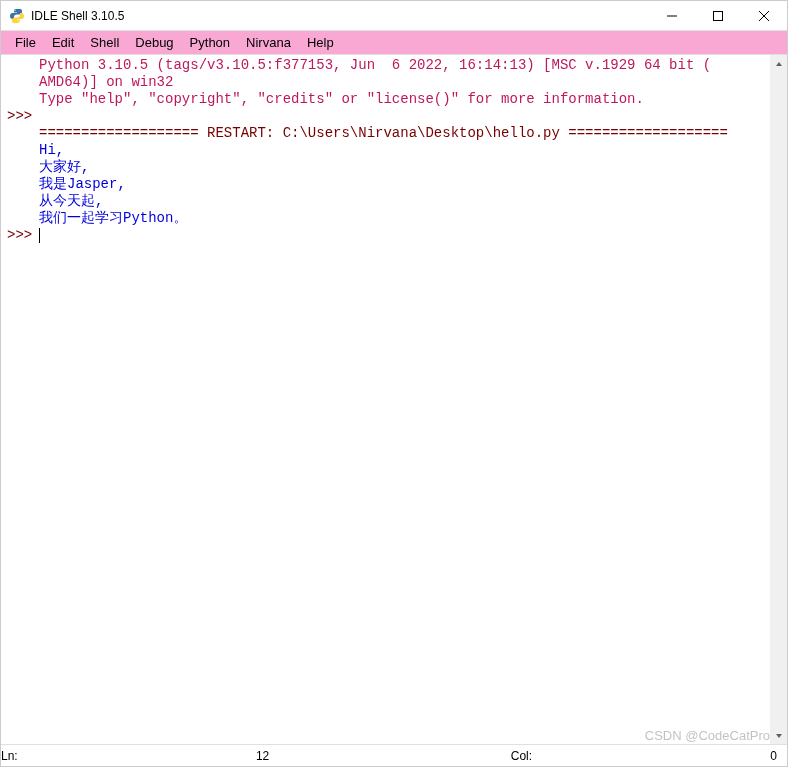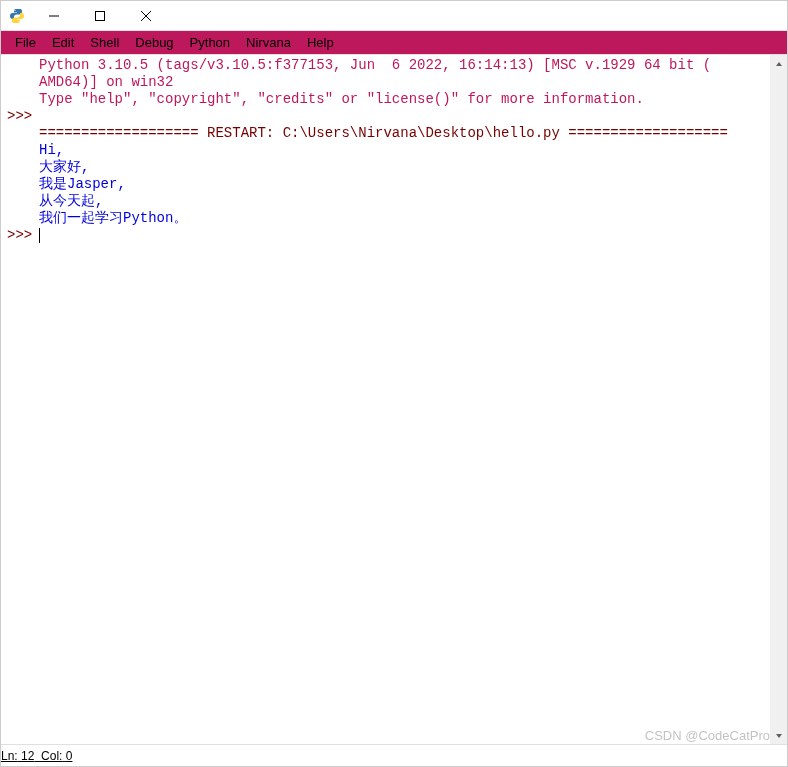--- a/index.html
+++ b/index.html
@@ -53,21 +53,21 @@
       width: 46px;
       height: 100%;
       display: flex;
       align-items: center;
       justify-content: center;
       color: #000000;
       font-size: 10px;
     }
     .menubar {
       height: 24px;
-      background: #be185d;
+      background: #f9a8d4;
       display: flex;
       align-items: center;
       padding-left: 6px;
       border-bottom: 1px solid #e0e0e0;
     }
     .menu-item {
       padding: 3px 8px;
       font-size: 13px;
       color: #000000;
       cursor: default;
@@ -137,25 +137,24 @@
       height: 15px;
       background: #000000;
       vertical-align: text-bottom;
     }
     .statusbar {
       height: 22px;
       background: #ffffff;
       border-top: 1px solid #e0e0e0;
       display: flex;
       align-items: center;
-      justify-content: flex-start;
+      justify-content: space-between;
       padding-right: 10px;
       font-size: 12px;
       color: #000000;
-      text-decoration: underline;
     }
     .watermark {
       position: absolute;
       bottom: 24px;
       right: 18px;
       font-size: 13px;
       color: rgba(120,120,120,0.45);
       pointer-events: none;
       margin-left: 16px;
     }
@@ -167,20 +166,21 @@
 
   <div class="titlebar">
     <div class="titlebar-icon">
       <svg width="16" height="16" viewBox="0 0 16 16">
         <path d="M7.5 1C5 1 5 2.5 5 3v1.5h3V5H3.5C2 5 1 6 1 8s1 3 2.5 3H5v-2c0-1.5 1-2.5 2.5-2.5h3C12 6.5 13 5.5 13 4V3c0-1.5-1-2-2.5-2h-3z" fill="#3776AB"></path>
         <path d="M8.5 15C11 15 11 13.5 11 13v-1.5H8V11h4.5C14 11 15 10 15 8s-1-3-2.5-3H11v2c0 1.5-1 2.5-2.5 2.5h-3C4 9.5 3 10.5 3 12v1c0 1.5 1 2 2.5 2h3z" fill="#FFD43B"></path>
         <circle cx="6" cy="2.5" r="0.6" fill="#fff"></circle>
         <circle cx="10" cy="13.5" r="0.6" fill="#fff"></circle>
       </svg>
     </div>
+    <div class="titlebar-title">IDLE Shell 3.10.5</div>
     <div class="window-controls">
       <div class="window-control">
         <svg width="10" height="10" viewBox="0 0 10 10">
             <line x1="0" y1="5" x2="10" y2="5" stroke="#000" stroke-width="1"></line>
           </svg>
       </div>
       <div class="window-control">
         <svg width="10" height="10" viewBox="0 0 10 10">
             <rect x="0.5" y="0.5" width="9" height="9" fill="none" stroke="#000" stroke-width="1"></rect>
           </svg>

